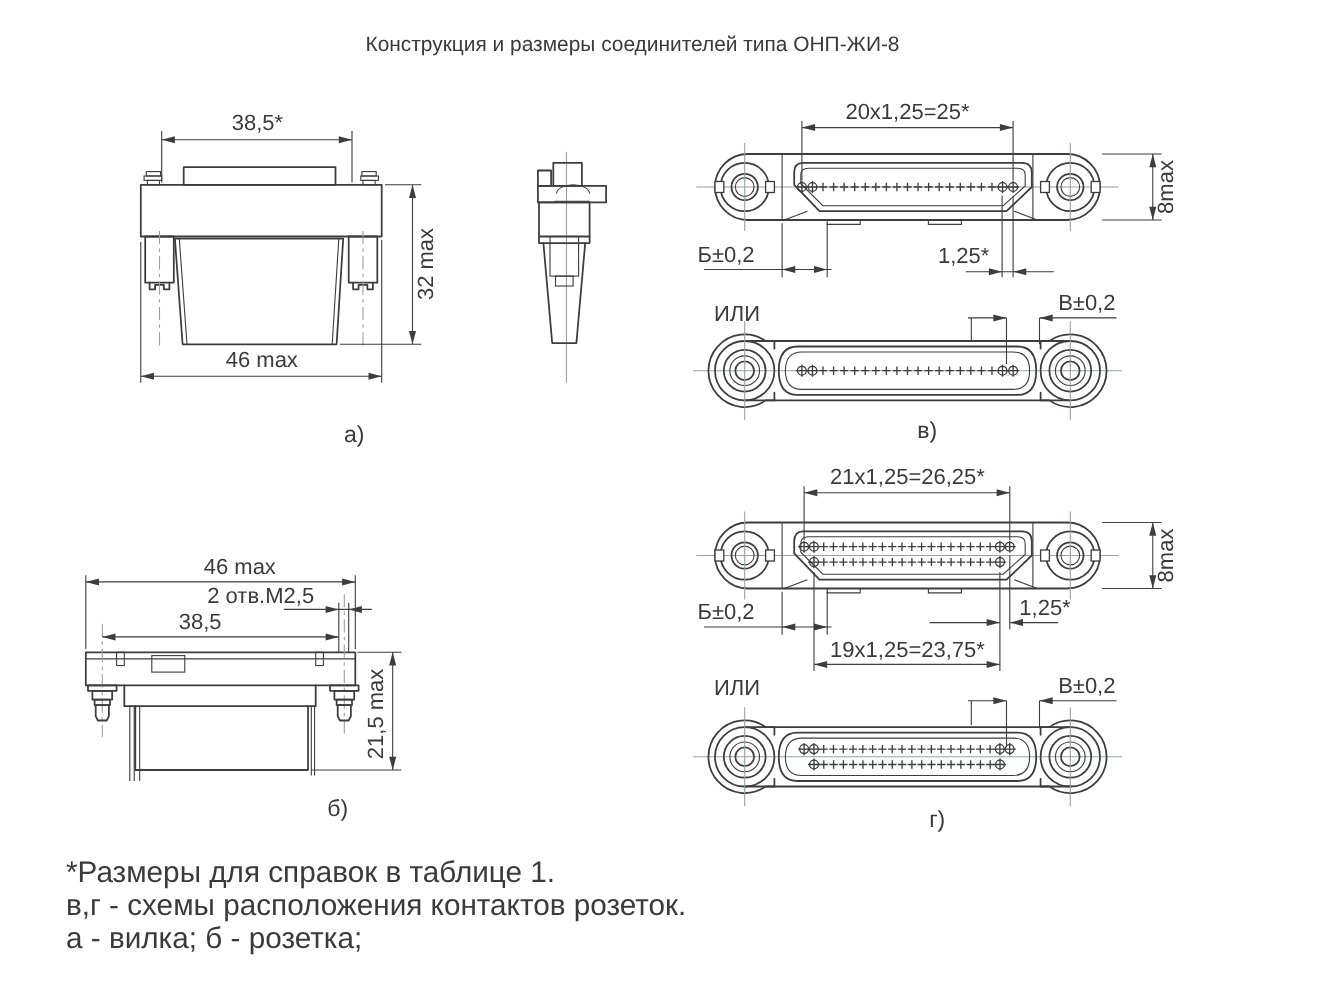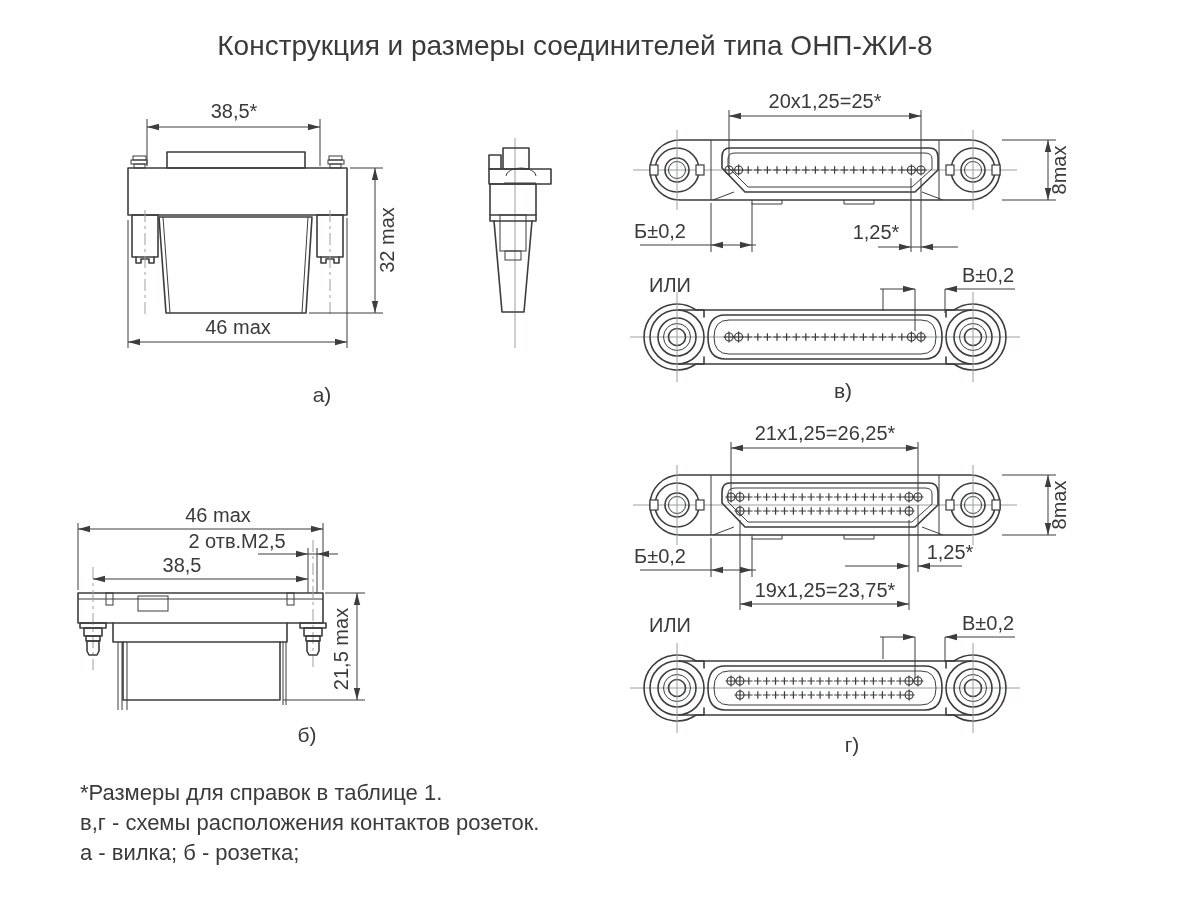--- a/index.html
+++ b/index.html
@@ -1,19 +1,19 @@
 <!DOCTYPE html>
 <html style="--line: #3d3d3d; --centerline: #9aa0a3; --text: #3a3a3a; --bg: #ffffff;"><head>
 <meta charset="utf-8">
 <style>
   :root{ --line:#3d3d3d; --centerline:#9aa0a3; --text:#3a3a3a; --bg:#ffffff; }
   html,body{margin:0;padding:0;}
   body{width:1200px;height:900px;background:var(--bg);font-family:"Liberation Sans",sans-serif;position:relative;overflow:hidden;}
-  .page-title{position:absolute;left:575px;top:30px;transform:translateX(-50%);font-size:28px;color:var(--text);white-space:nowrap;}
-  .footnotes{position:absolute;left:80px;top:778px;font-size:22px;color:var(--text);line-height:30px;}
+  .page-title{position:absolute;left:575px;top:30px;transform:translateX(-50%);font-size:19px;color:var(--text);white-space:nowrap;}
+  .footnotes{position:absolute;left:60px;top:778px;font-size:27px;color:var(--text);line-height:30px;}
   svg{position:absolute;left:0;top:0;}
   .outline{fill:none;stroke:var(--line);stroke-width:1.6;stroke-linejoin:round;stroke-linecap:round;}
   .thin{fill:none;stroke:var(--line);stroke-width:1;}
   .center{fill:none;stroke:var(--centerline);stroke-width:1;}
   .dash{stroke-dasharray:12 4 3 4;}
   .dim{fill:none;stroke:var(--line);stroke-width:1;}
   .arrow{fill:var(--line);stroke:none;}
   .contacts{fill:none;stroke:var(--line);stroke-width:1.2;}
   .notch{fill:var(--bg);stroke:var(--line);stroke-width:1.2;}
   text{fill:var(--text);}

